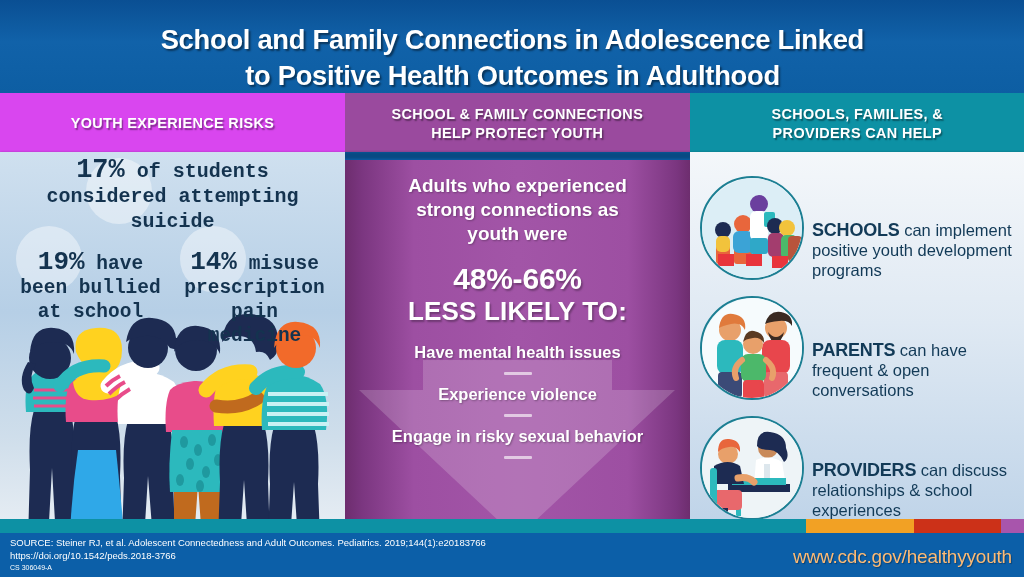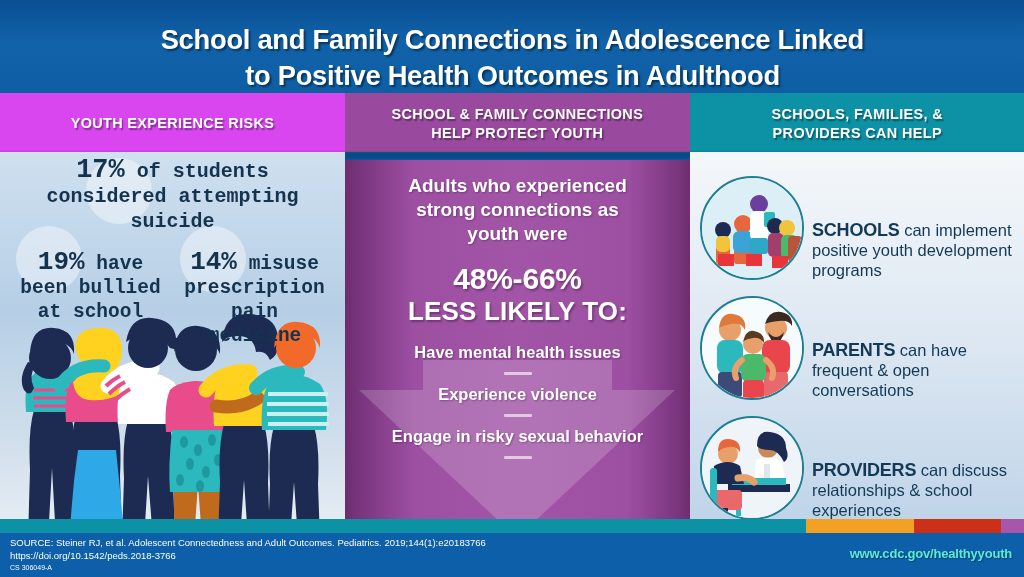--- a/index.html
+++ b/index.html
@@ -121,22 +121,22 @@
   .footer {
     position: absolute; left: 0; top: 533px; width: 1024px; height: 44px;
     background: #0c5fa8;
   }
   .src {
     position: absolute; left: 10px; top: 4px; color: #ffffff;
     font-size: 9.5px; line-height: 12.5px; max-width: 620px;
   }
   .cs { position: absolute; left: 10px; top: 31px; color: #ffffff; font-size: 7px; }
   .cdc-url {
-    position: absolute; right: 12px; top: 13px; color: #5eead4;
-    font-weight: bold; font-size: 13px; letter-spacing: -.2px;
+    position: absolute; right: 12px; top: 13px; color: #fdba74;
+    font-weight: normal; font-size: 19px; letter-spacing: -.2px;
     text-shadow: 1px 1px 1px rgba(0,0,0,.3);
   }
 </style>
 </head>
 <body>
 
 <div class="poster">
 
   <div class="title-bar">
     <div class="title-line">School and Family Connections in Adolescence Linked</div>

